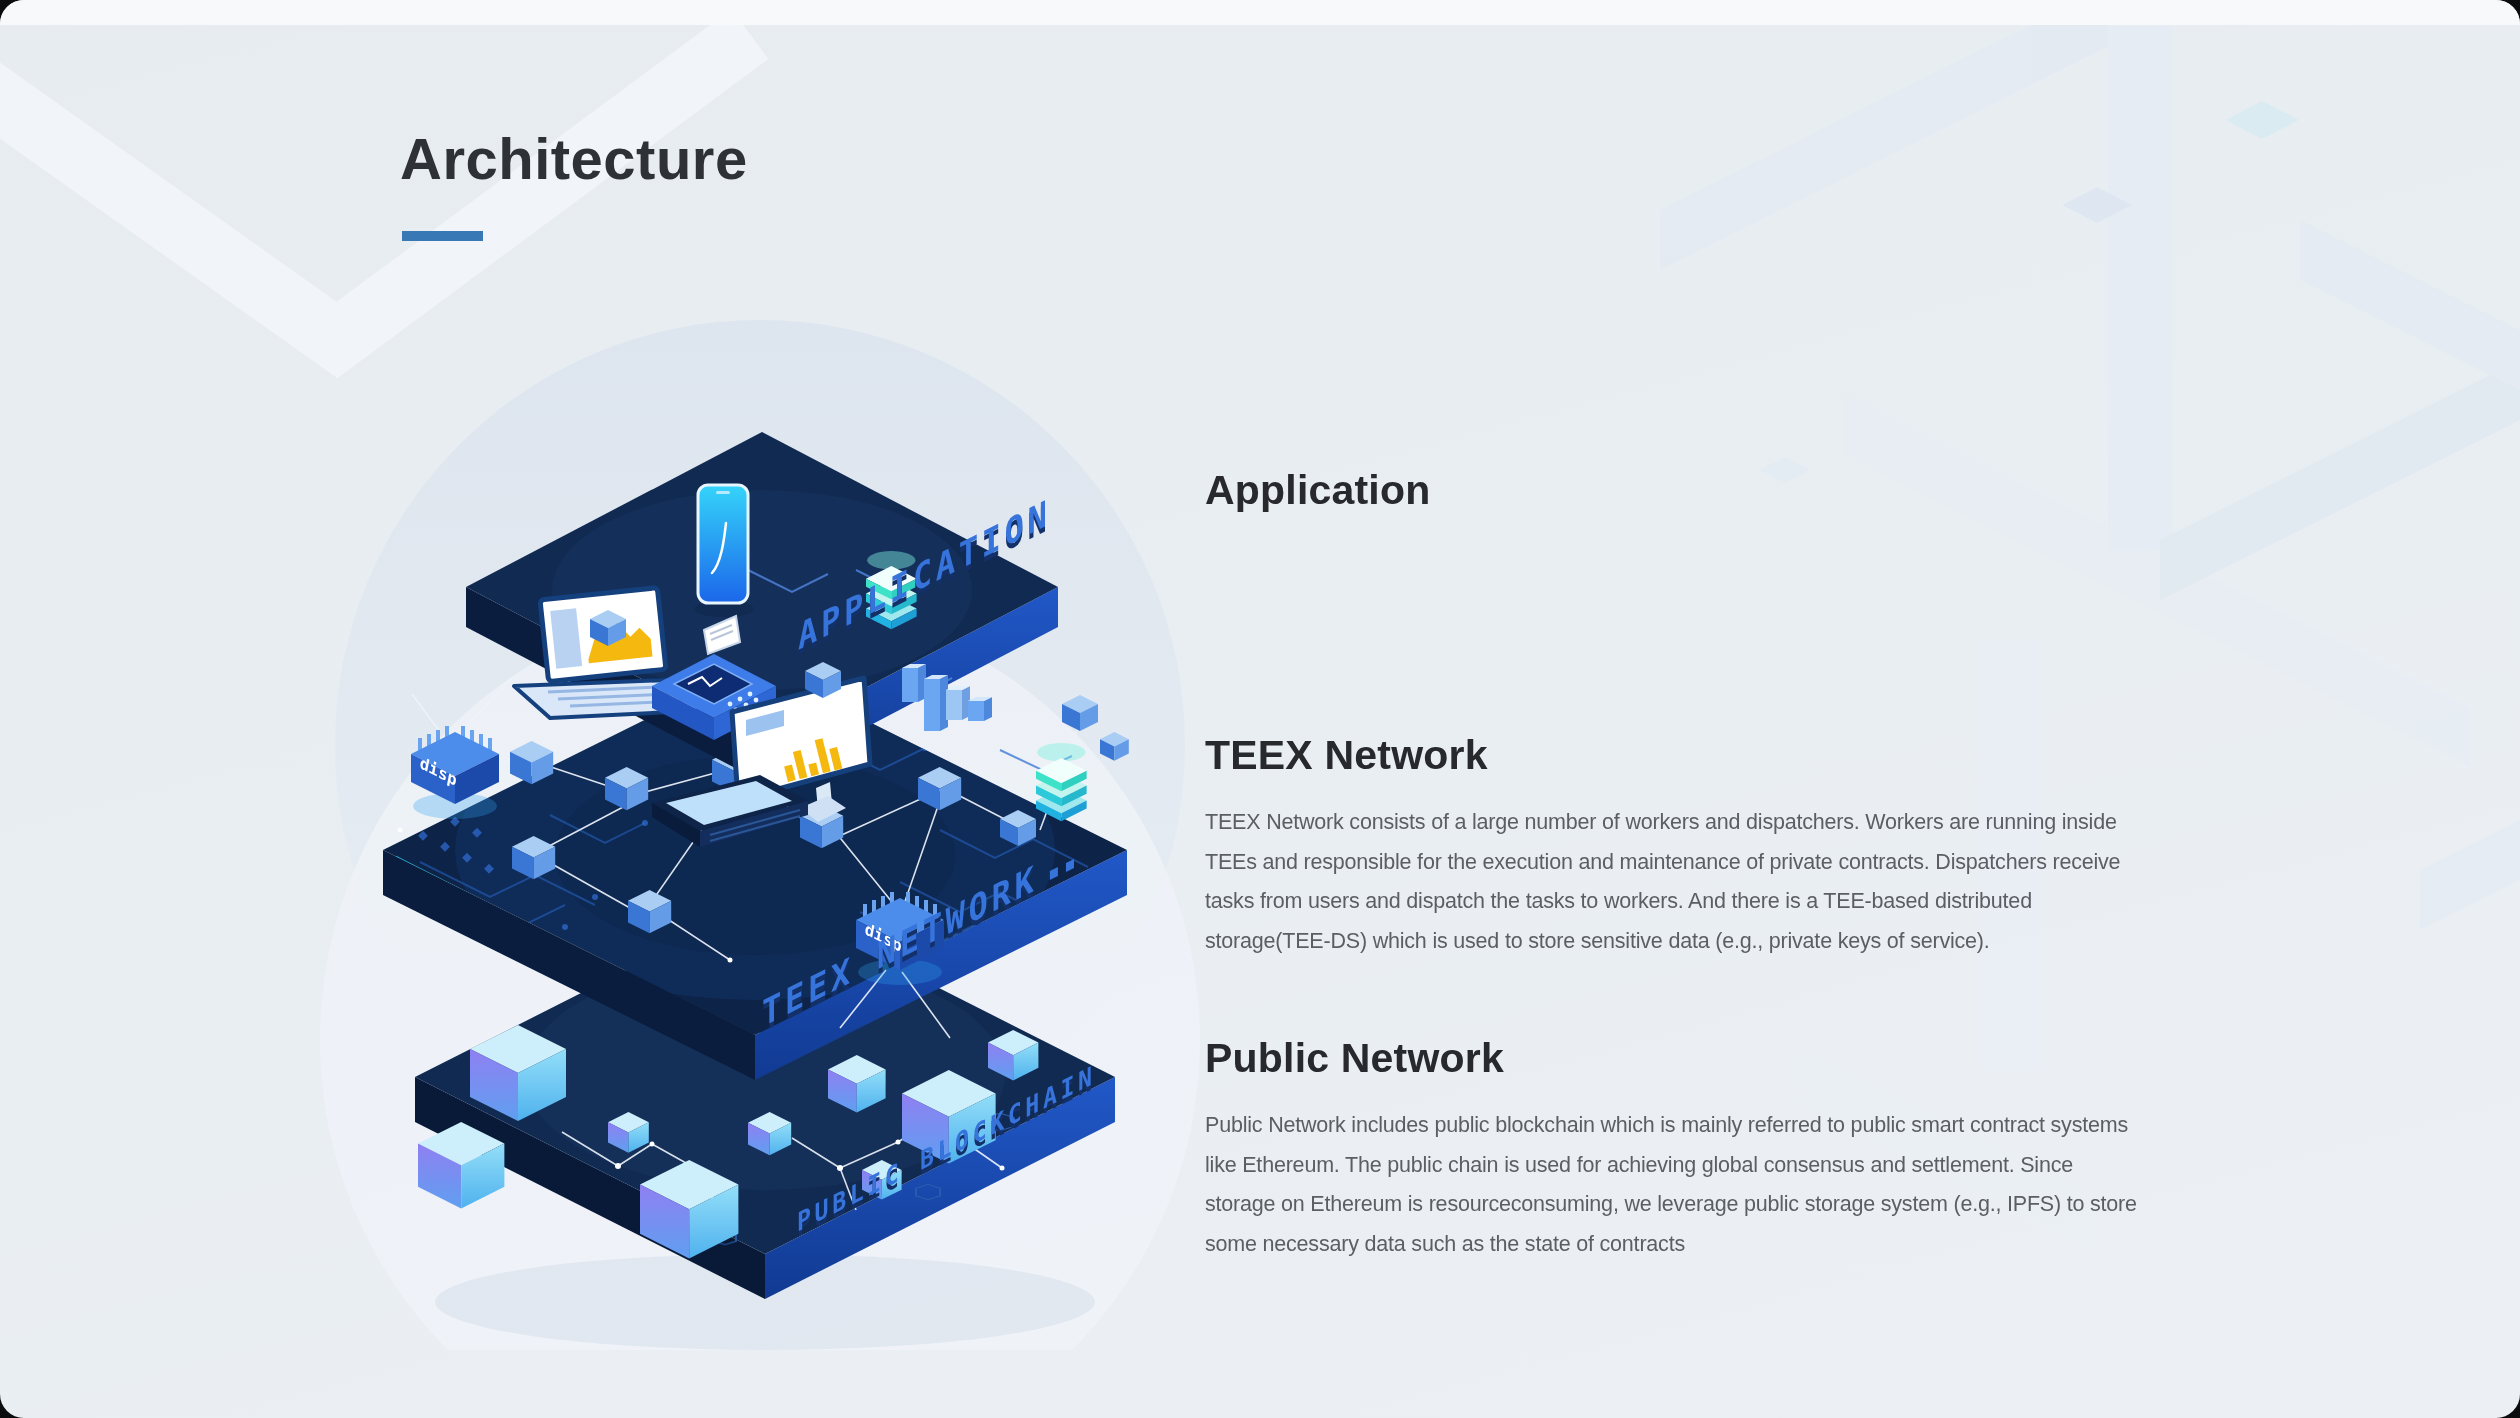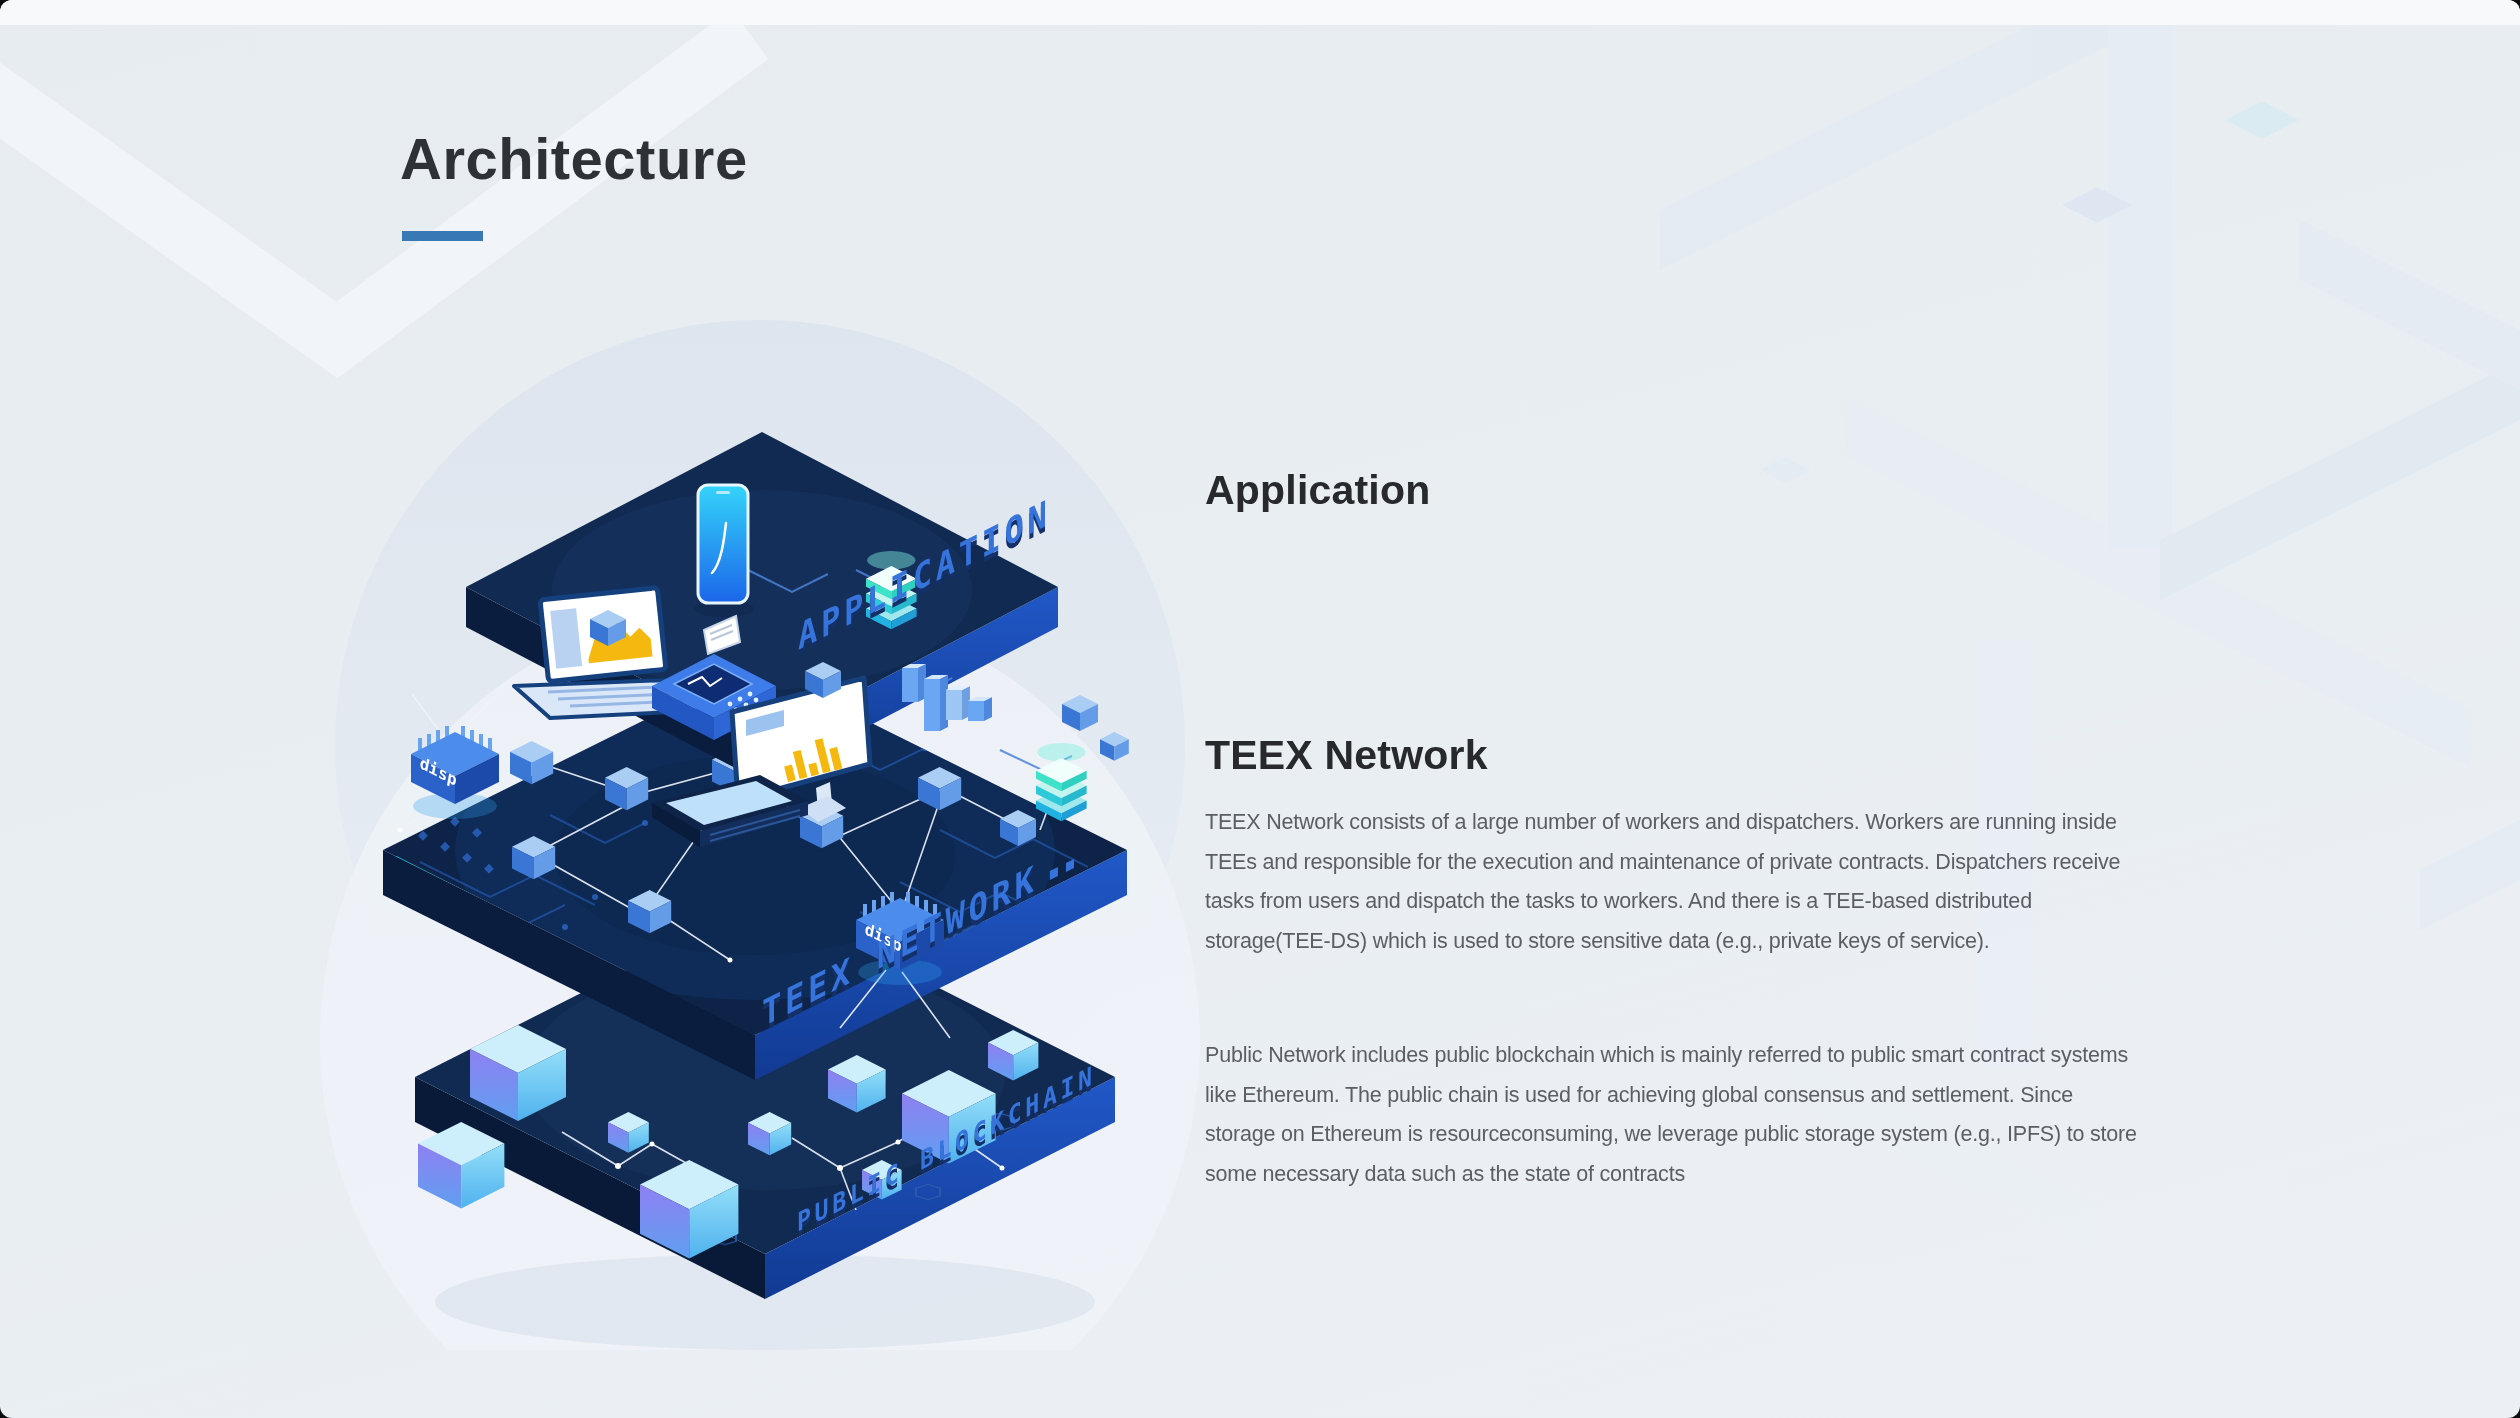--- a/index.html
+++ b/index.html
@@ -1,17 +1,17 @@
 <!DOCTYPE html>
 <html><head>
 <meta charset="utf-8">
 <style>
   html,body{margin:0;padding:0;width:2520px;height:1418px;background:#0b0c0e;overflow:hidden;}
   *{box-sizing:border-box;}
-  .card{position:absolute;inset:0;border-radius:12px;overflow:hidden;
+  .card{position:absolute;inset:0;border-radius:24px;overflow:hidden;
         background:linear-gradient(165deg,#e7ecf1 0%,#e9eef3 55%,#ecf0f5 100%);}
   .topbar{position:absolute;top:0;left:0;right:0;height:25px;background:#f8f9fa;}
   .decor{position:absolute;inset:0;pointer-events:none;}
   .page-title{position:absolute;left:400px;top:126px;
         font:700 58px/1.15 "Liberation Sans",sans-serif;color:#2e3237;letter-spacing:.5px;}
   .title-underline{position:absolute;left:402px;top:231px;width:81px;height:10px;background:#3879b5;}
   .sections{position:absolute;left:1205px;top:0;width:980px;}
   .section{position:absolute;left:0;width:960px;}
   .section.s1{top:468px;}
   .section.s2{top:733px;}
@@ -398,17 +398,18 @@
 
   <div class="sections">
     <section class="section s1">
       <h2>Application</h2>
     </section>
     <section class="section s2">
       <h2>TEEX Network</h2>
       <p>TEEX Network consists of a large number of workers and dispatchers. Workers are running inside TEEs and responsible for the execution and maintenance of private contracts. Dispatchers receive tasks from users and dispatch the tasks to workers. And there is a TEE-based distributed storage(TEE-DS) which is used to store sensitive data (e.g., private keys of service).</p>
     </section>
     <section class="section s3">
+      <h2>Public Network</h2>
       <p>Public Network includes public blockchain which is mainly referred to public smart contract systems like Ethereum. The public chain is used for achieving global consensus and settlement. Since storage on Ethereum is resourceconsuming, we leverage public storage system (e.g., IPFS) to store some necessary data such as the state of contracts</p>
     </section>
   </div>
 
 </div>
 
 </body></html>

